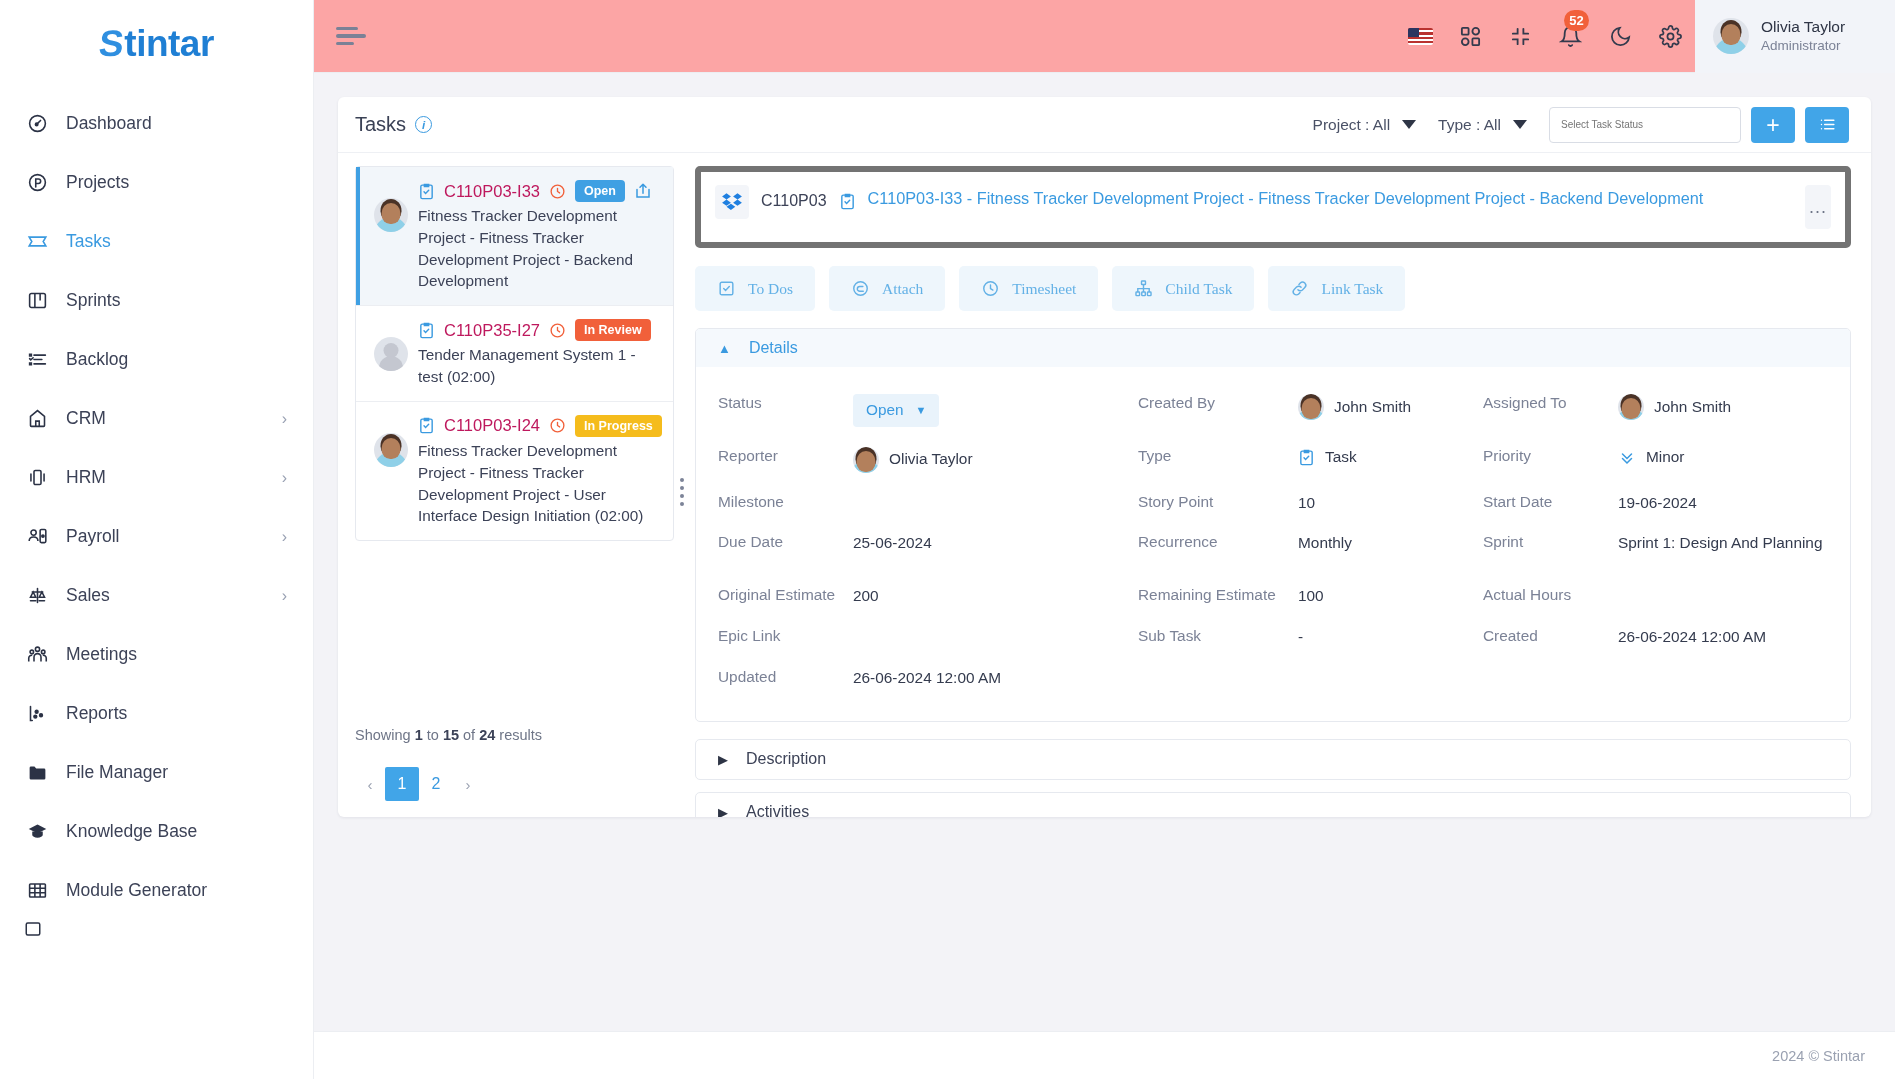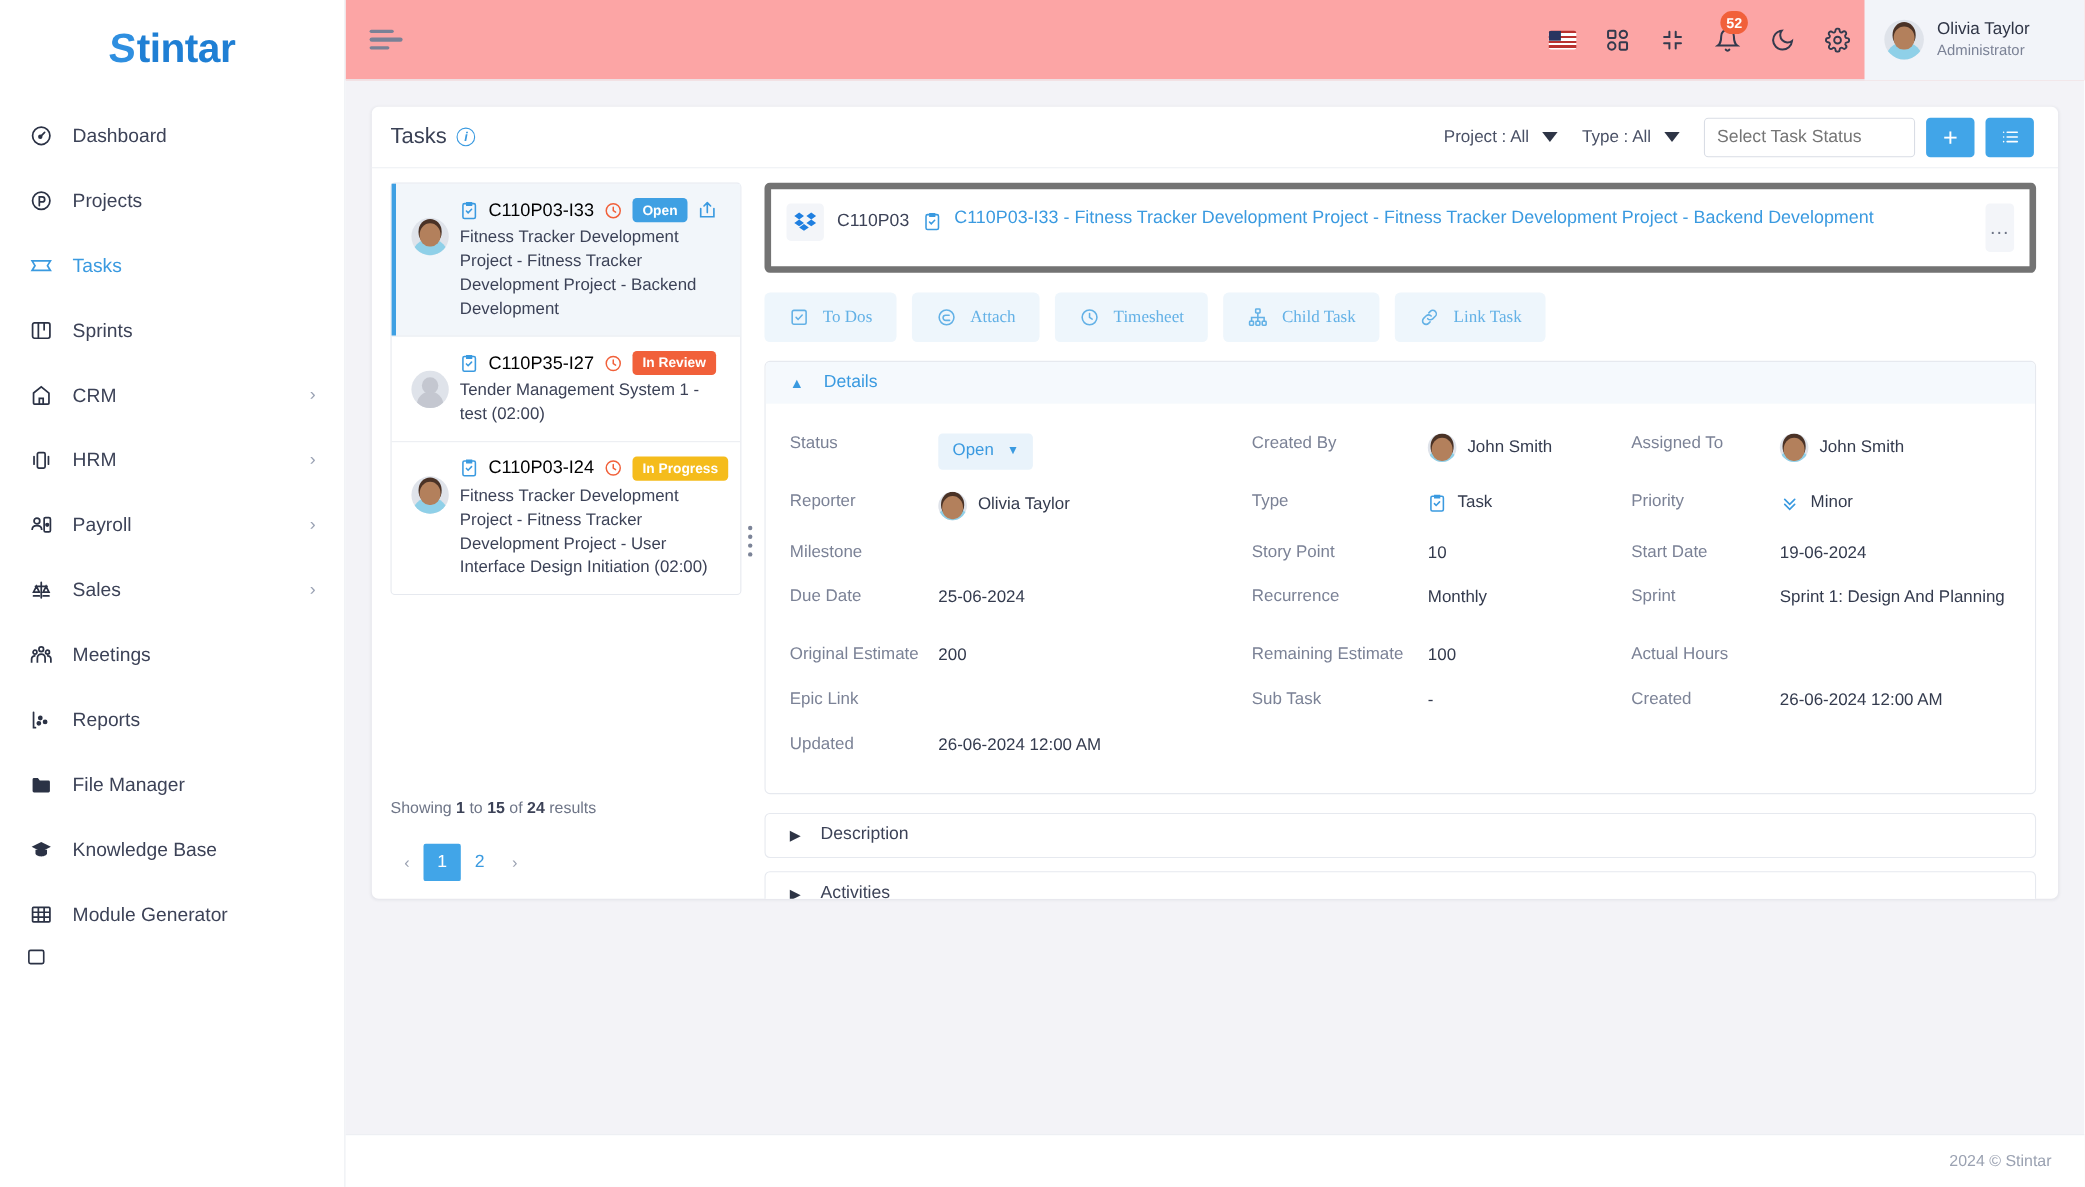--- a/index.html
+++ b/index.html
@@ -121,21 +121,21 @@
   }
   .head-tools { margin-left: auto; display: flex; align-items: center; gap: 0; }
   .filter-dd {
     display: flex; align-items: center; color: #4a5166; font-size: 15.5px;
     margin-right: 22px; cursor: pointer; gap: 12px;
   }
   .filter-dd .tri { width: 0; height: 0; border-left: 7px solid transparent;
     border-right: 7px solid transparent; border-top: 9px solid #2e3546; }
   .status-input {
     width: 192px; height: 36px; border: 1px solid #d9dde5; border-radius: 4px;
-    padding: 0 11px; font-size: 16px; color: #8b919f; outline: none;
+    padding: 0 11px; font-size: 10px; color: #8b919f; outline: none;
     font-family: "Liberation Sans", sans-serif; background: #fff;
   }
   .sq-btn {
     width: 44px; height: 36px; background: #41a5e8; border-radius: 4px; margin-left: 10px;
     display: flex; align-items: center; justify-content: center; color: #fff;
     cursor: pointer; border: none;
   }
   .plus-glyph { font-size: 23px; line-height: 20px; font-weight: 300; }
 
   .card-body { flex: 1; display: flex; padding: 13px 0 0 0; min-height: 0; }
@@ -149,21 +149,21 @@
   }
   .task-item:last-child { border-bottom: none; }
   .task-item.selected { background: #f2f6fa; }
   .task-item.selected::before {
     content: ""; position: absolute; left: 0; top: 0; bottom: 0; width: 4px; background: #3fa0e3;
   }
   .task-avatar { width: 34px; height: 34px; flex: 0 0 34px; margin: 18px 10px 0 18px; }
   .task-main { flex: 1; min-width: 0; }
   .task-id-row { display: flex; align-items: center; gap: 9px; margin-bottom: 3px; }
   .tt-icon { width: 17px; height: 17px; flex: 0 0 17px; }
-  .task-id { color: #000000; font-size: 16.5px; }
+  .task-id { color: #be185d; font-size: 16.5px; }
   .clock-ico { color: #f1603a; display: flex; }
   .chip {
     font-size: 12.5px; font-weight: bold; color: #fff; border-radius: 4px;
     padding: 3px 9px; white-space: nowrap; line-height: 1.3;
   }
   .chip.open { background: #3fa0e3; }
   .chip.review { background: #f1603a; }
   .chip.progress { background: #f5bc1c; }
   .share-ico { color: #3a9ae0; display: flex; }
   .task-text { font-size: 15.3px; color: #3c4257; line-height: 1.42; }
@@ -284,20 +284,29 @@
         </div>
         <div class="nav-item">
           <span class="ico">
             <svg width="21" height="21" viewBox="0 0 24 24" fill="none" stroke="currentColor" stroke-width="1.8">
               <rect x="3" y="4" width="18" height="16" rx="2"></rect>
               <path d="M9 4v16"></path>
               <path d="M15 4v8"></path>
             </svg>
           </span>
           <span class="nav-label">Sprints</span>
+        </div>
+        <div class="nav-item">
+          <span class="ico">
+            <svg width="21" height="21" viewBox="0 0 24 24" fill="none" stroke="currentColor" stroke-width="1.8">
+              <path d="M3 6h2v2H3zM3 16h2v2H3z"></path>
+              <path d="M8 7h13M8 17h13M8 12h9M3 11l1.3 1.5L7 10" stroke-linecap="round"></path>
+            </svg>
+          </span>
+          <span class="nav-label">Backlog</span>
         </div>
         <div class="nav-item">
           <span class="ico">
             <svg width="21" height="21" viewBox="0 0 24 24" fill="none" stroke="currentColor" stroke-width="1.8">
               <path d="M4 9.5 12 3l8 6.5V20a1 1 0 0 1-1 1H5a1 1 0 0 1-1-1z"></path>
               <path d="M10 21v-6h4v6"></path>
             </svg>
           </span>
           <span class="nav-label">CRM</span>
           <span class="caret">›</span>

